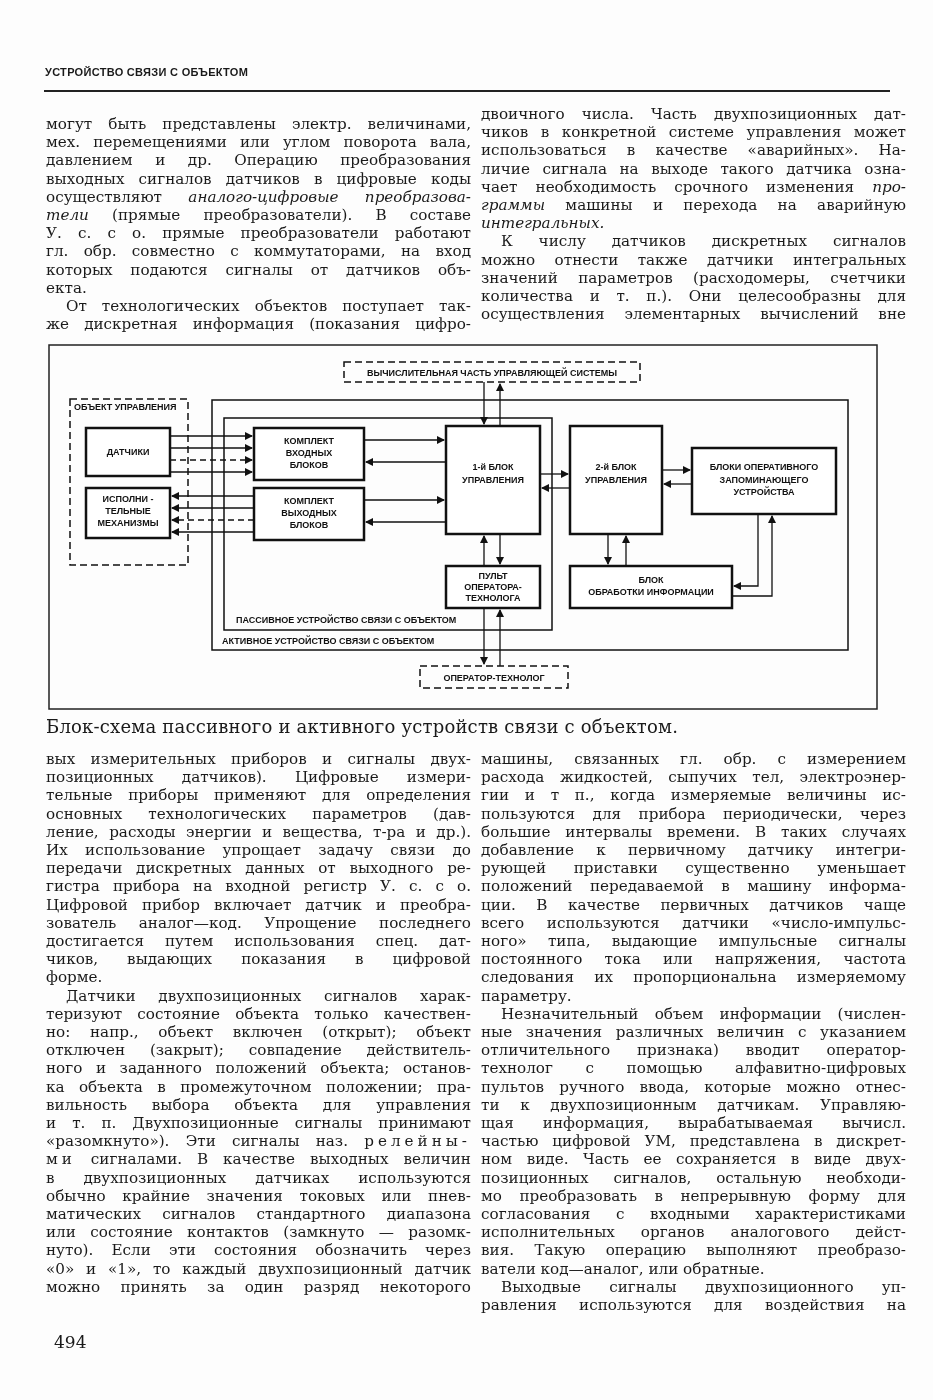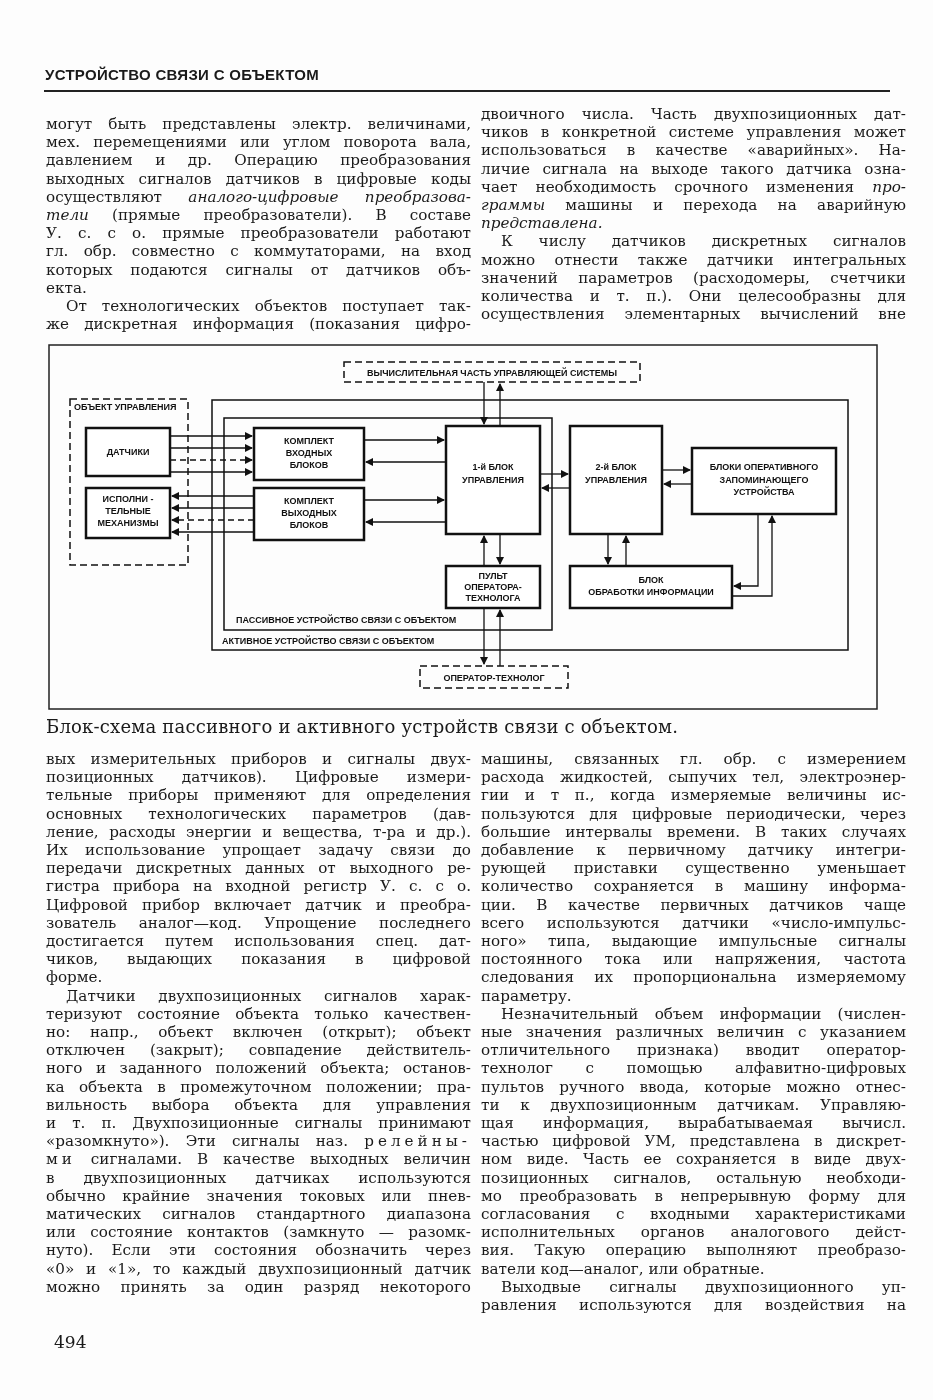--- a/index.html
+++ b/index.html
@@ -1,17 +1,17 @@
 <!DOCTYPE html>
 <html><head>
 <meta charset="utf-8">
 <style>
   html, body { margin: 0; padding: 0; background: #fdfdfd; }
   body { width: 933px; height: 1400px; position: relative; overflow: hidden; color: #1a1a1a; font-family: "DejaVu Serif", serif; }
-  .running-head { position: absolute; left: 45px; top: 66px; font-family: "Liberation Sans", sans-serif; font-weight: bold; font-size: 15px; letter-spacing: 0.3px; }
+  .running-head { position: absolute; left: 45px; top: 66px; font-family: "Liberation Sans", sans-serif; font-weight: bold; font-size: 11px; letter-spacing: 0.3px; }
   .head-rule { position: absolute; left: 44px; top: 90px; width: 846px; height: 0; border-top: 2px solid #222; }
   .col { position: absolute; width: 425px; font-size: 15.2px; line-height: 18.2px; text-align: justify; }
   .col .line { display: block; text-align: justify; text-align-last: justify; white-space: nowrap; }
   .col .line.last { text-align-last: left; }
   .it { font-style: italic; }
   .sp { letter-spacing: 4px; }
   #col-tl { left: 46px; top: 115px; }
   #col-tr { left: 481px; top: 105px; }
   #col-bl { left: 46px; top: 750px; }
   #col-br { left: 481px; top: 750px; }
@@ -42,21 +42,21 @@
   <span class="line">же дискретная информация (показания цифро-</span>
 </div>
 
 <div class="col" id="col-tr">
   <span class="line">двоичного числа. Часть двухпозиционных дат-</span>
   <span class="line">чиков в конкретной системе управления может</span>
   <span class="line">использоваться в качестве «аварийных». На-</span>
   <span class="line">личие сигнала на выходе такого датчика озна-</span>
   <span class="line"><span>чает необходимость срочного изменения </span> <span class="it">про-</span></span>
   <span class="line"><span class="it">граммы</span><span> машины и перехода на аварийную</span></span>
-  <span class="line last it">представлена.</span>
+  <span class="line last it">интегральных.</span>
   <span class="line" style="text-indent:20px">К числу датчиков дискретных сигналов</span>
   <span class="line">можно отнести также датчики интегральных</span>
   <span class="line">значений параметров (расходомеры, счетчики</span>
   <span class="line">количества и т. п.). Они целесообразны для</span>
   <span class="line">осуществления элементарных вычислений вне</span>
 </div>
 
 <div class="figure">
   <svg width="830" height="366" viewBox="0 0 830 366">
     <defs>
@@ -187,25 +187,25 @@
   <span class="line">или состояние контактов (замкнуто — разомк-</span>
   <span class="line">нуто). Если эти состояния обозначить через</span>
   <span class="line">«0» и «1», то каждый двухпозиционный датчик</span>
   <span class="line">можно принять за один разряд некоторого</span>
 </div>
 
 <div class="col" id="col-br">
   <span class="line">машины, связанных гл. обр. с измерением</span>
   <span class="line">расхода жидкостей, сыпучих тел, электроэнер-</span>
   <span class="line">гии и т п., когда измеряемые величины ис-</span>
-  <span class="line">пользуются для цифровые периодически, через</span>
+  <span class="line">пользуются для прибора периодически, через</span>
   <span class="line">большие интервалы времени. В таких случаях</span>
   <span class="line">добавление к первичному датчику интегри-</span>
   <span class="line">рующей приставки существенно уменьшает</span>
-  <span class="line">количество сохраняется в машину информа-</span>
+  <span class="line">положений передаваемой в машину информа-</span>
   <span class="line">ции. В качестве первичных датчиков чаще</span>
   <span class="line">всего используются датчики «число-импульс-</span>
   <span class="line">ного» типа, выдающие импульсные сигналы</span>
   <span class="line">постоянного тока или напряжения, частота</span>
   <span class="line">следования их пропорциональна измеряемому</span>
   <span class="line last">параметру.</span>
   <span class="line" style="text-indent:20px">Незначительный объем информации (числен-</span>
   <span class="line">ные значения различных величин с указанием</span>
   <span class="line">отличительного признака) вводит оператор-</span>
   <span class="line">технолог с помощью алфавитно-цифровых</span>

